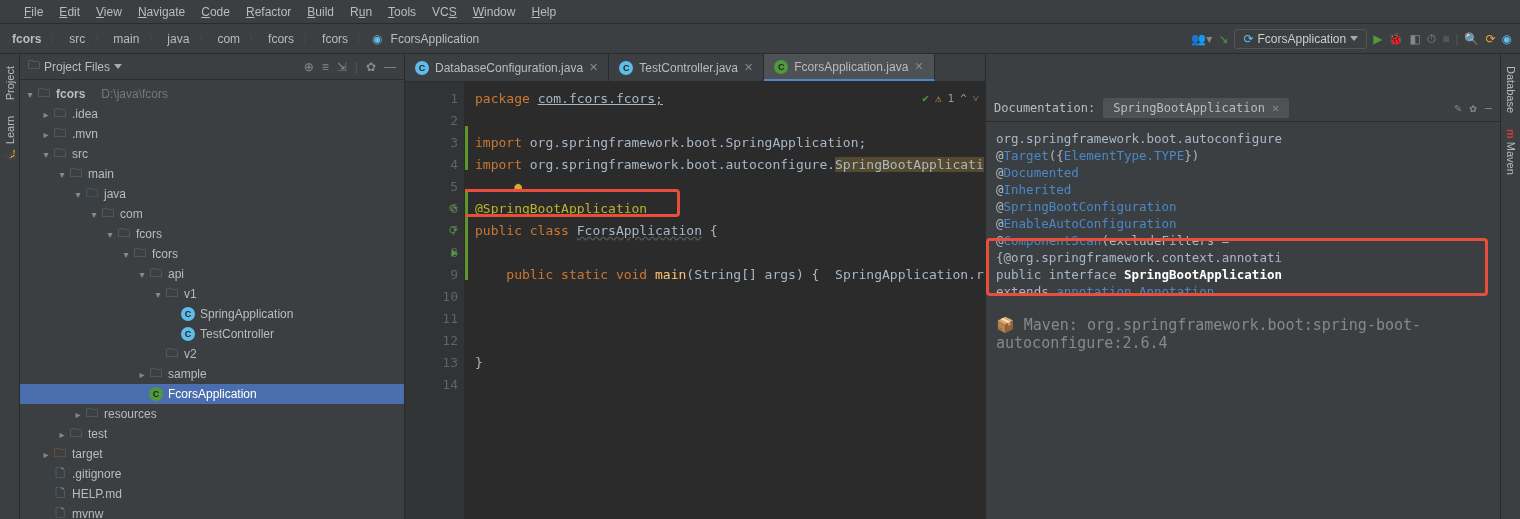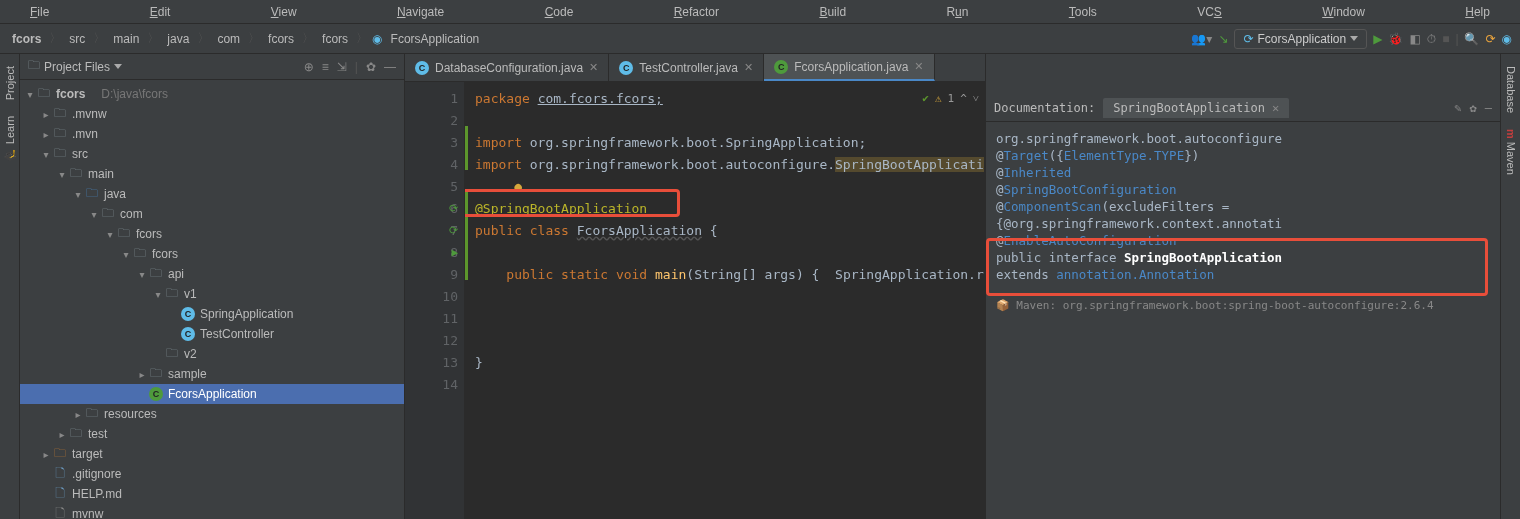--- a/index.html
+++ b/index.html
@@ -1,17 +1,17 @@
 <!DOCTYPE html>
 <html><head>
 <meta charset="utf-8">
 <style>
 * { margin: 0; padding: 0; box-sizing: border-box; }
 body { font-family: "Segoe UI", Arial, sans-serif; font-size: 12px; background: #3c3f41; color: #bbbbbb; width: 1520px; height: 519px; overflow: hidden; }
-.menubar { display: flex; align-items: center; height: 24px; background: #3c3f41; padding: 0 24px; gap: 4px; border-bottom: 1px solid #2b2b2b; justify-content: space-between; }
+.menubar { display: flex; align-items: center; height: 24px; background: #3c3f41; padding: 0 18px; gap: 4px; border-bottom: 1px solid #2b2b2b; }
 .menubar span { padding: 2px 6px; cursor: pointer; }
 .menubar span u { text-decoration: underline; }
 .toolbar { display: flex; align-items: center; height: 30px; background: #3c3f41; border-bottom: 1px solid #2b2b2b; padding: 0 8px; }
 .breadcrumb { display: flex; align-items: center; gap: 4px; flex: 1; color: #bbbbbb; }
 .breadcrumb .bc-item { padding: 2px 4px; }
 .breadcrumb .sep { color: #555; }
 .bc-item.bold { font-weight: bold; }
 .bc-icon { color: #5fbce8; }
 .toolbar-right { display: flex; align-items: center; gap: 6px; }
 .run-config { background: #3c3f41; border: 1px solid #555; border-radius: 3px; padding: 2px 8px; display: flex; align-items: center; gap: 4px; color: #ccc;}
@@ -54,21 +54,21 @@
 .red-box { position: absolute; border: 3px solid #e84e3a; border-radius: 4px; }
 .indicators { position: absolute; right: 6px; top: 6px; color: #999; font-size: 11px; display: flex; gap: 6px; align-items: center;}
 .indicators .warn { color: #d6a73c;}
 .green-check { color: #5c962c; }
 .doc-panel { width: 515px; background: #3c3f41; border-left: 1px solid #2b2b2b; display: flex; flex-direction: column; font-family: Consolas, monospace;}
 .doc-header { display: flex; align-items: center; height: 28px; padding: 0 8px; gap: 8px; border-bottom: 1px solid #2b2b2b; margin-top: 40px;}
 .doc-header-title { color: #bbb; }
 .doc-tab { background: #4e5254; padding: 3px 10px; border-radius: 2px 2px 0 0; }
 .doc-content { padding: 8px 10px; font-size: 12.5px; line-height: 17px; color: #a9b7c6; position: relative;}
 .doc-link { color: #4a88c7; }
-.doc-footer { padding: 6px 10px; color: #888; font-size: 11px; margin-top: 2px;}
+.doc-footer { padding: 6px 10px; color: #888; font-size: 15px; margin-top: 2px;}
 .side-tabs-right { width: 20px; background: #3c3f41; border-left: 1px solid #2b2b2b; display: flex; flex-direction: column; align-items: center; padding-top: 4px;}
 .hr-green { position: absolute; left: 0; width: 3px; background: #5c962c; }
 .triangle-down { display: inline-block; width: 0; height: 0; border-left: 4px solid transparent; border-right: 4px solid transparent; border-top: 5px solid #aaa; }
 </style>
 </head>
 <body>
 
 <div class="menubar">
   <span><u>F</u>ile</span>
   <span><u>E</u>dit</span>
@@ -148,21 +148,21 @@
     <div class="tree">
       <div class="tree-item" style="padding-left:4px">
           <span class="tree-arrow">▾</span>
           <span class="tree-icon folder">🗀</span>
           <span class="tree-label" style="font-weight:bold">fcors</span>
           <span class="tree-path">D:\java\fcors</span>
         </div>
       <div class="tree-item" style="padding-left:20px">
           <span class="tree-arrow">▸</span>
           <span class="tree-icon folder">🗀</span>
-          <span>.mvnw</span>
+          <span>.idea</span>
         </div>
       <div class="tree-item" style="padding-left:20px">
           <span class="tree-arrow">▸</span>
           <span class="tree-icon folder">🗀</span>
           <span>.mvn</span>
         </div>
       <div class="tree-item" style="padding-left:20px">
           <span class="tree-arrow">▾</span>
           <span class="tree-icon folder">🗀</span>
           <span>src</span>
@@ -335,24 +335,25 @@
       <span class="doc-header-title">Documentation:</span>
       <span class="doc-tab"><span>SpringBootApplication</span> <span style="color:#888">✕</span></span>
       <span style="flex:1"></span>
       <span style="color:#888">✎</span>
       <span style="color:#888">✿</span>
       <span style="color:#888">—</span>
     </div>
     <div class="doc-content">
       <div>org.springframework.boot.autoconfigure</div>
       <div><span>@</span><span class="doc-link">Target</span><span>({</span><span class="doc-link">ElementType.TYPE</span><span>})</span></div>
+      <div><span>@</span><span class="doc-link">Documented</span></div>
       <div><span>@</span><span class="doc-link">Inherited</span></div>
       <div><span>@</span><span class="doc-link">SpringBootConfiguration</span></div>
+      <div><span>@</span><span class="doc-link">EnableAutoConfiguration</span></div>
       <div><span>@</span><span class="doc-link">ComponentScan</span><span>(excludeFilters = {@org.springframework.context.annotati</span></div>
-      <div><span>@</span><span class="doc-link">EnableAutoConfiguration</span></div>
       <div><span>public interface </span><span style="color:#fff;font-weight:bold">SpringBootApplication</span></div>
       <div><span>extends </span><span class="doc-link">annotation.Annotation</span></div>
       <div class="red-box" style="left:0px;top:116px;width:502px;height:58px"></div>
     </div>
     <div class="doc-footer">📦 <span>Maven: org.springframework.boot:spring-boot-autoconfigure:2.6.4</span></div>
   </div>
 
   <div class="side-tabs-right">
     <div class="side-tab" style="transform:none">Database</div>
     <div class="side-tab" style="transform:none"><span style="color:#c43e3e;font-weight:bold">m</span> <span>Maven</span></div>

